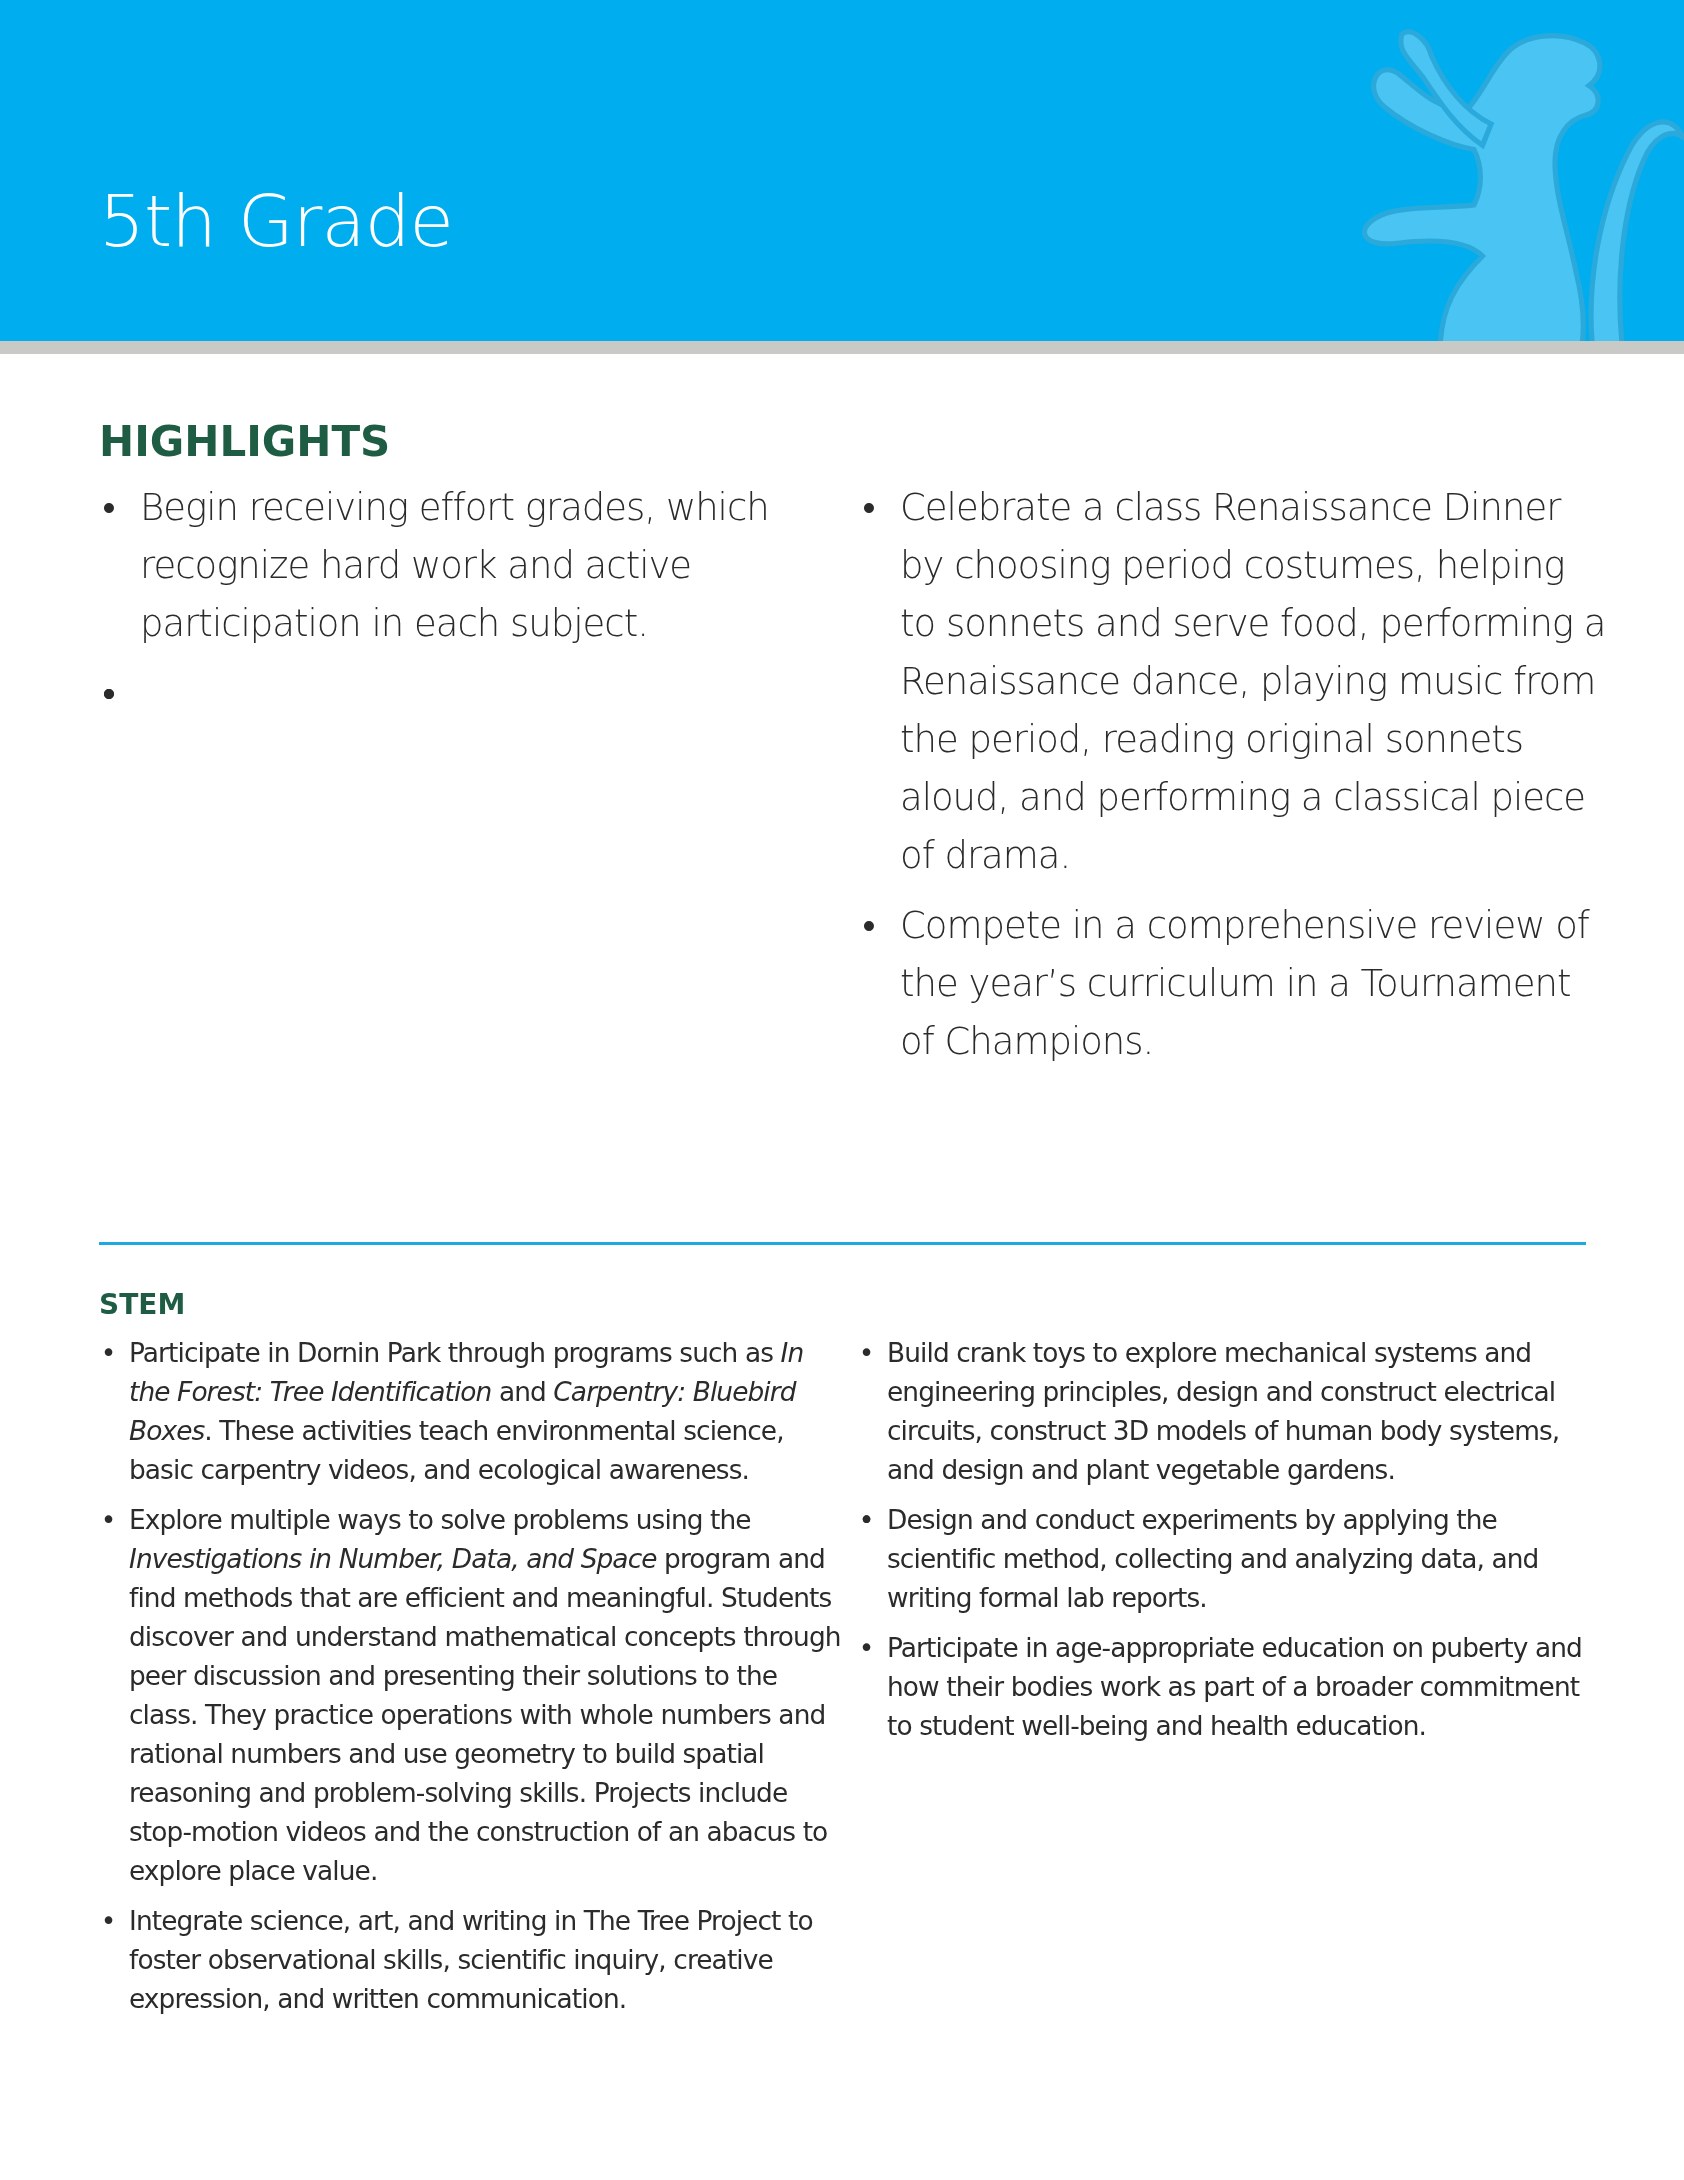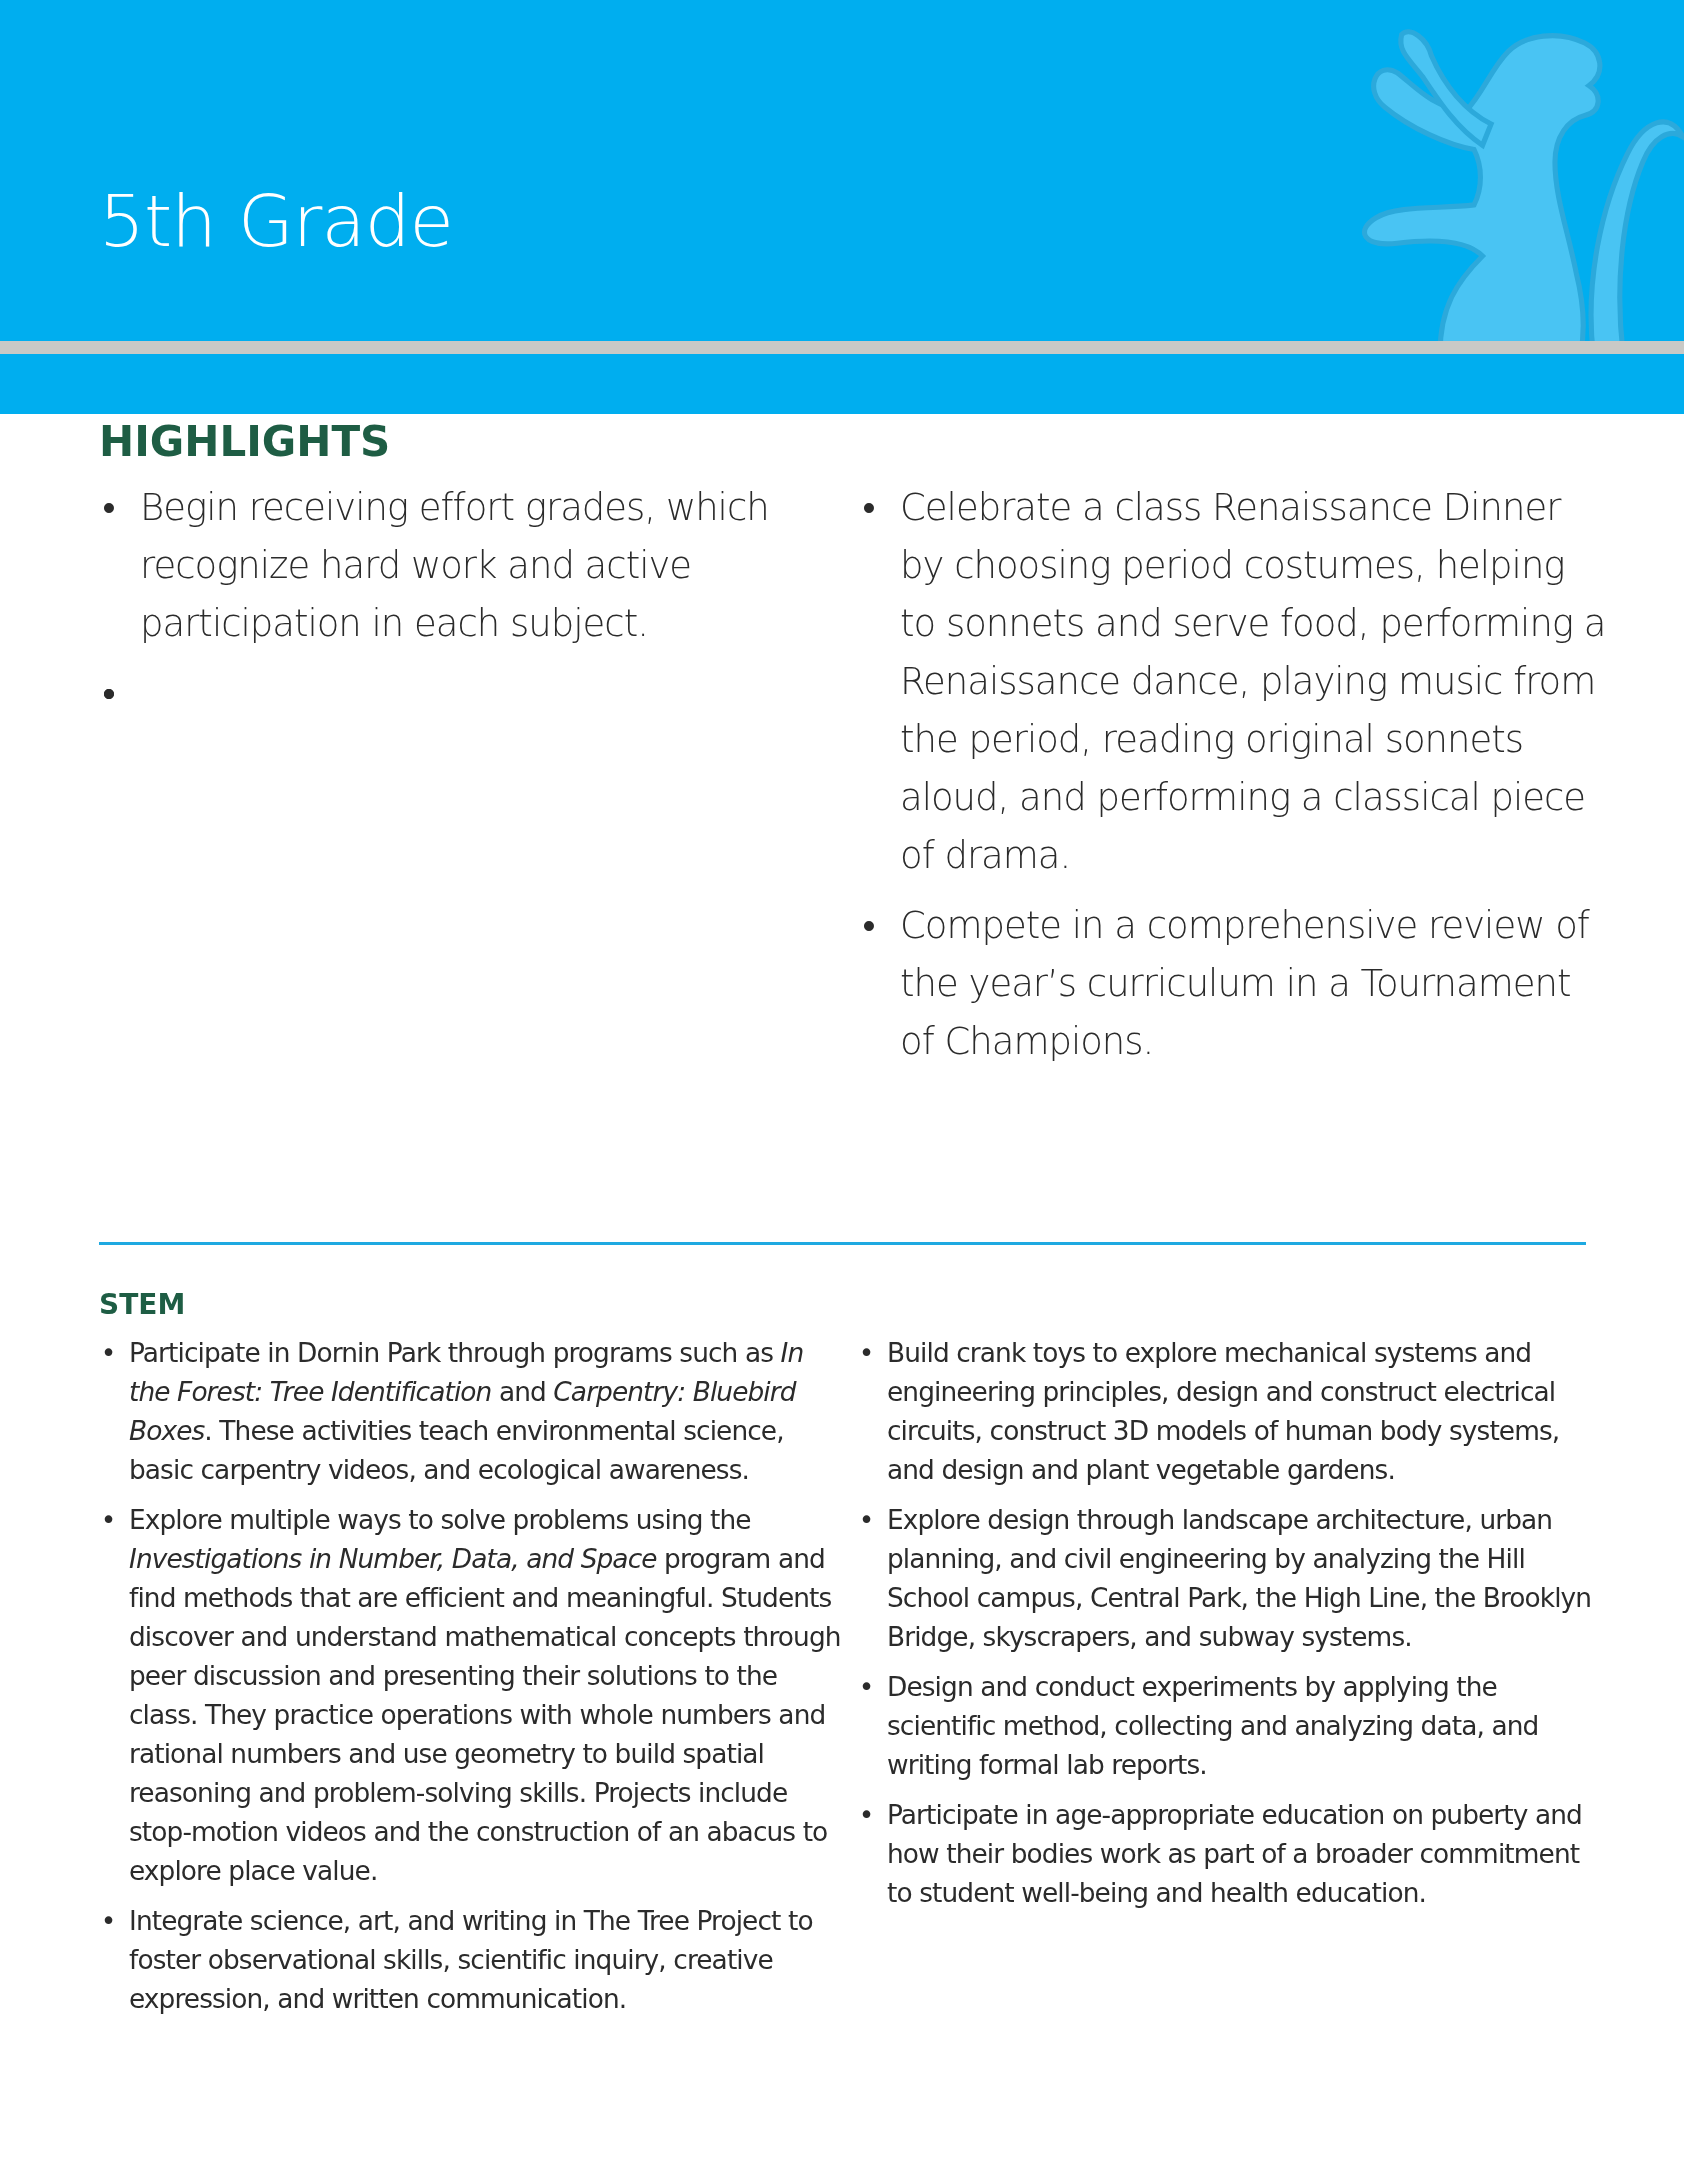--- a/index.html
+++ b/index.html
@@ -3,21 +3,21 @@
 <meta charset="utf-8">
 <style>
   html, body { margin: 0; padding: 0; }
   body {
     width: 1685px; height: 2181px; position: relative; overflow: hidden;
     background: #ffffff;
     font-family: "Liberation Sans", "DejaVu Sans", sans-serif;
     color: #2b2b2b;
   }
   .header {
-    position: absolute; left: 0; top: 0; width: 1685px; height: 414px;
+    position: absolute; left: 0; top: 0; width: 1685px; height: 341px;
     background: #00aeef; overflow: hidden;
   }
   .header-band {
     position: absolute; left: 0; top: 341px; width: 1685px; height: 12.8px;
     background: #c9c9c6;
   }
   .page-title {
     position: absolute; left: 99px; top: 179px;
     font-size: 72px; font-weight: 300; color: #ffffff; letter-spacing: -0.9px;
     font-family: "DejaVu Sans", sans-serif;
@@ -97,18 +97,18 @@
 <div class="col st-left st">
   <ul class="bullets" id="st-left">
       <li><span class="bullet">•</span><span>Participate in Dornin Park through programs such as </span><em>In the Forest: Tree Identification</em><span> and </span><em>Carpentry: Bluebird Boxes</em><span>. These activities teach environmental science, basic carpentry videos, and ecological awareness.</span></li>
       <li><span class="bullet">•</span><span>Explore multiple ways to solve problems using the </span><em>Investigations in Number, Data, and Space</em><span> program and find methods that are efficient and meaningful. Students discover and understand mathematical concepts through peer discussion and presenting their solutions to the class. They practice operations with whole numbers and rational numbers and use geometry to build spatial reasoning and problem-solving skills. Projects include stop-motion videos and the construction of an abacus to explore place value.</span></li>
       <li><span class="bullet">•</span><span>Integrate science, art, and writing in The Tree Project to foster observational skills, scientific inquiry, creative expression, and written communication.</span></li>
     </ul>
 </div>
 <div class="col st-right st">
   <ul class="bullets" id="st-right">
       <li><span class="bullet">•</span><span>Build crank toys to explore mechanical systems and engineering principles, design and construct electrical circuits, construct 3D models of human body systems, and design and plant vegetable gardens.</span></li>
-      <li><span class="bullet">•</span><span>Explore design through landscape architecture, urban planning, and civil engineering by analyzing the Hill School campus, Central Park, the High Line, the Brooklyn Bridge, skyscrapers, and subway systems.</span></li>
+      <li><span class="bullet">•</span></li>
       <li><span class="bullet">•</span><span>Design and conduct experiments by applying the scientific method, collecting and analyzing data, and writing formal lab reports.</span></li>
       <li><span class="bullet">•</span><span>Participate in age-appropriate education on puberty and how their bodies work as part of a broader commitment to student well-being and health education.</span></li>
     </ul>
 </div>
 
 
 </body></html>

